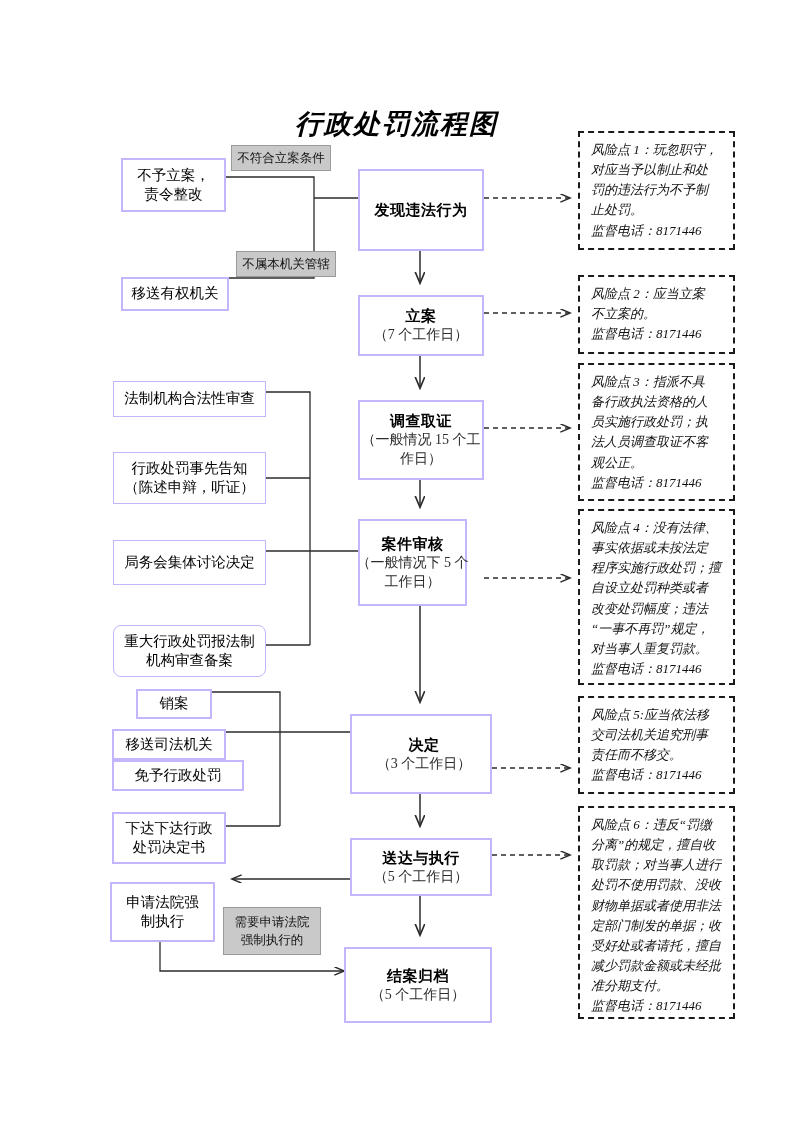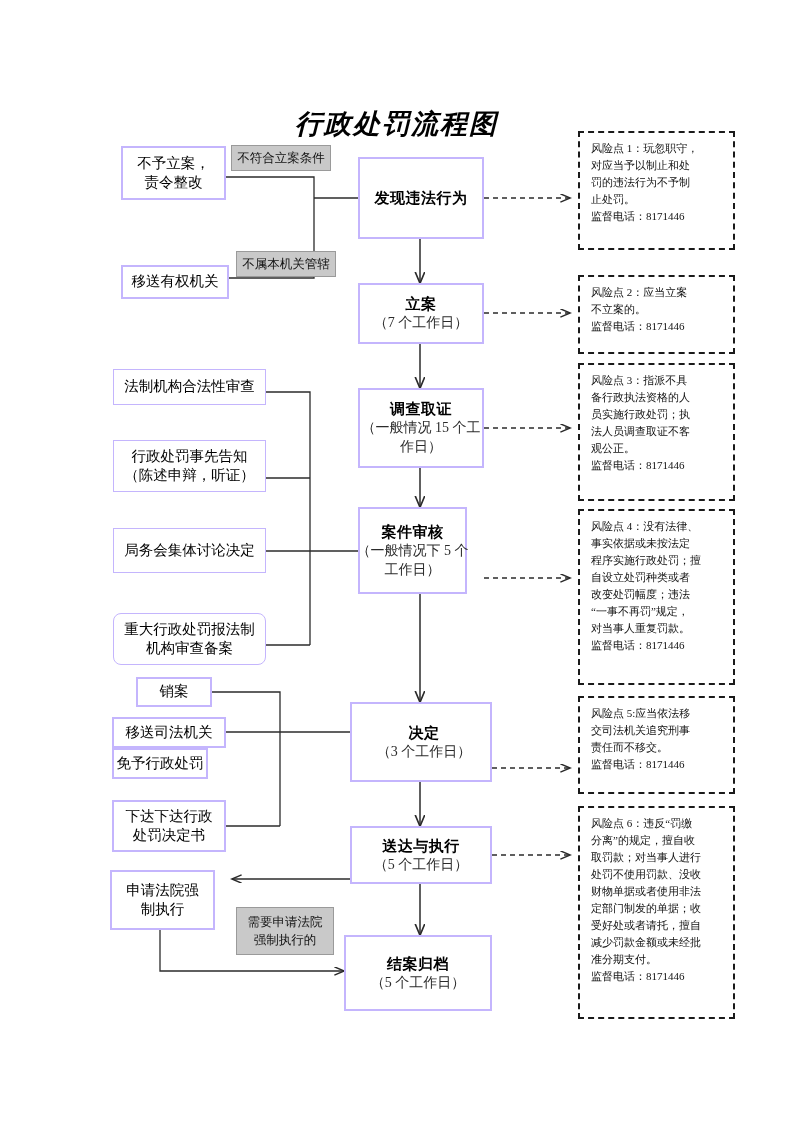--- a/index.html
+++ b/index.html
@@ -32,20 +32,21 @@
     box-sizing: border-box;
     display: flex;
     flex-direction: column;
     align-items: center;
     justify-content: center;
     text-align: center;
     background: #ffffff;
     border: 2px solid #c4b5fd;
     line-height: 1.34;
     z-index: 3;
+    margin-top: 12px;
   }
   .node .ln {
     display: block;
     white-space: nowrap;
   }
   
   .main-node .ln.head {
     font-weight: bold;
     font-size: 15px;
     letter-spacing: 0.5px;
@@ -81,24 +82,25 @@
     z-index: 4;
   }
   .tag .ln { display: block; white-space: nowrap; }
   
   .risk {
     position: absolute;
     box-sizing: border-box;
     border: 2px dashed #1a1a1a;
     background: #ffffff;
     padding: 7px 9px 7px 11px;
-    font-size: 11px;
+    font-size: 13px;
     line-height: 1.55;
     color: #111111;
     z-index: 3;
+    font-style: italic;
   }
   .risk .rl {
     display: block;
     white-space: nowrap;
   }
   .title {
     position: absolute;
     left: 0;
     top: 106px;
     width: 793px;
@@ -239,21 +241,21 @@
   </div>
 
   <div class="node side-node" style="left:136px; top:677px; width:76px; height:30px;">
     <span class="ln">销案</span>
   </div>
 
   <div class="node side-node" style="left:112px; top:717px; width:114px; height:31px;">
     <span class="ln">移送司法机关</span>
   </div>
 
-  <div class="node side-node" style="left:112px; top:748px; width:96px; height:31px;">
+  <div class="node side-node" style="left:112px; top:748px; width:132px; height:31px;">
     <span class="ln">免予行政处罚</span>
   </div>
 
   <div class="node side-node" style="left:112px; top:800px; width:114px; height:52px;">
     <span class="ln">下达下达行政</span>
     <span class="ln">处罚决定书</span>
   </div>
 
   <div class="node side-node" style="left:110px; top:870px; width:105px; height:60px;">
     <span class="ln">申请法院强</span>
@@ -261,21 +263,21 @@
   </div>
 
   <div class="tag" style="left:231px; top:145px; width:100px; height:26px;">
     <span class="ln">不符合立案条件</span>
   </div>
 
   <div class="tag" style="left:236px; top:251px; width:100px; height:26px;">
     <span class="ln">不属本机关管辖</span>
   </div>
 
-  <div class="tag" style="left:236px; top:907px; width:98px; height:48px;">
+  <div class="tag" style="left:223px; top:907px; width:98px; height:48px;">
     <span class="ln">需要申请法院</span>
     <span class="ln">强制执行的</span>
   </div>
 
   <div class="risk" style="left:578px; top:131px; width:157px; height:119px;">
     <span class="rl">风险点 1：玩忽职守，</span>
     <span class="rl">对应当予以制止和处</span>
     <span class="rl">罚的违法行为不予制</span>
     <span class="rl">止处罚。</span>
     <span class="rl">监督电话：8171446</span>

